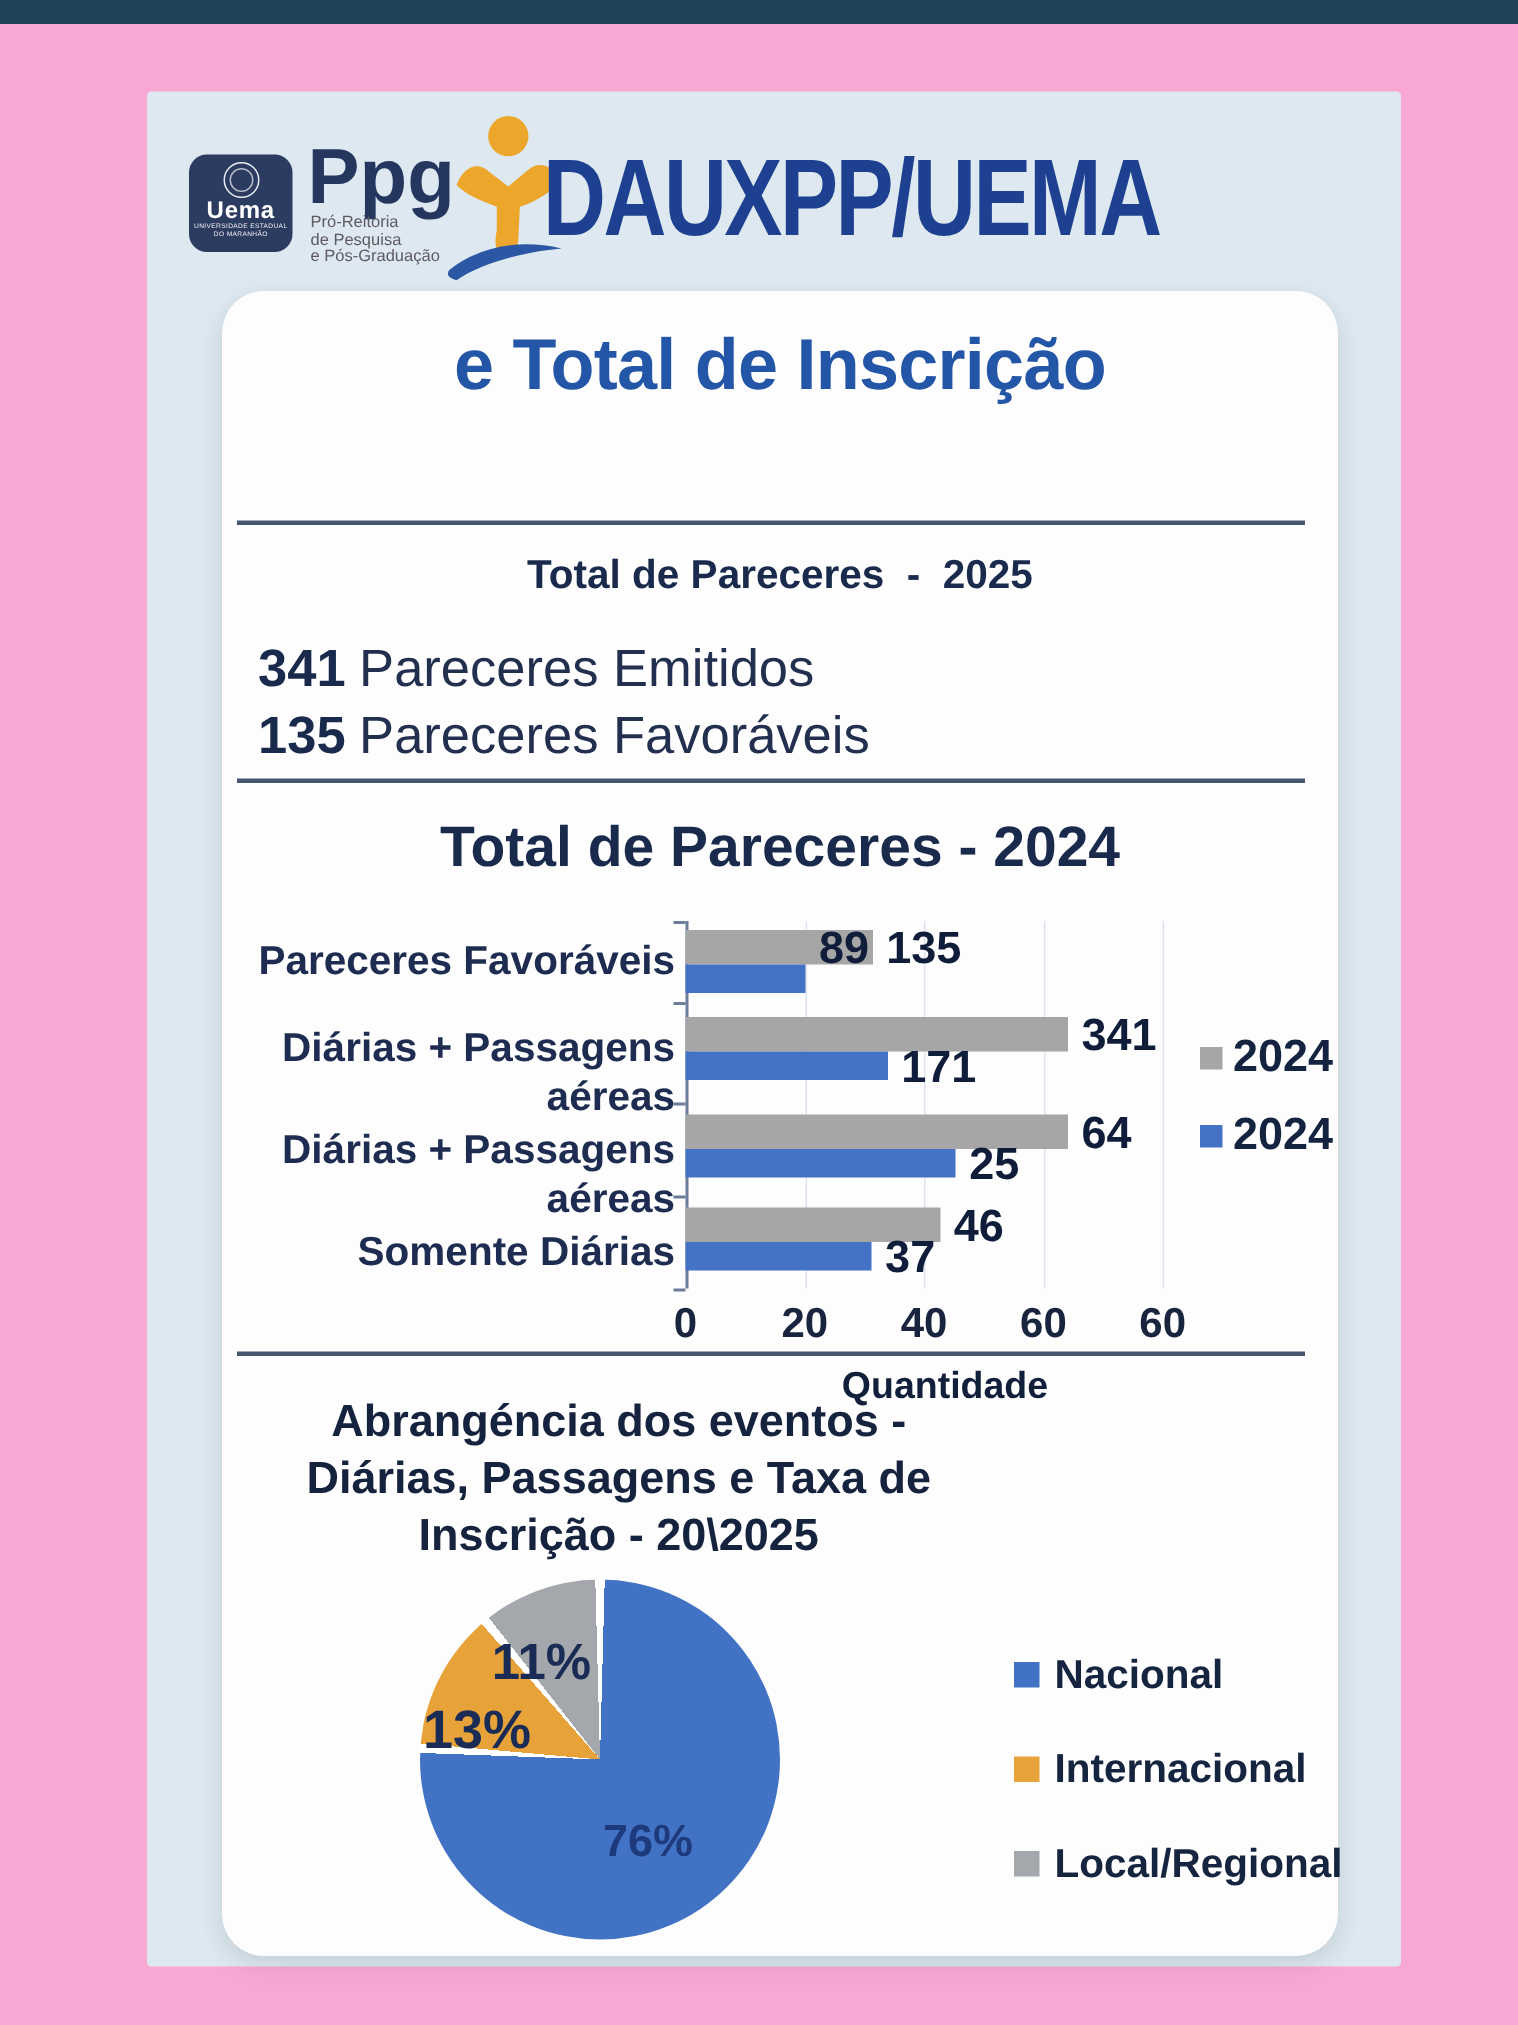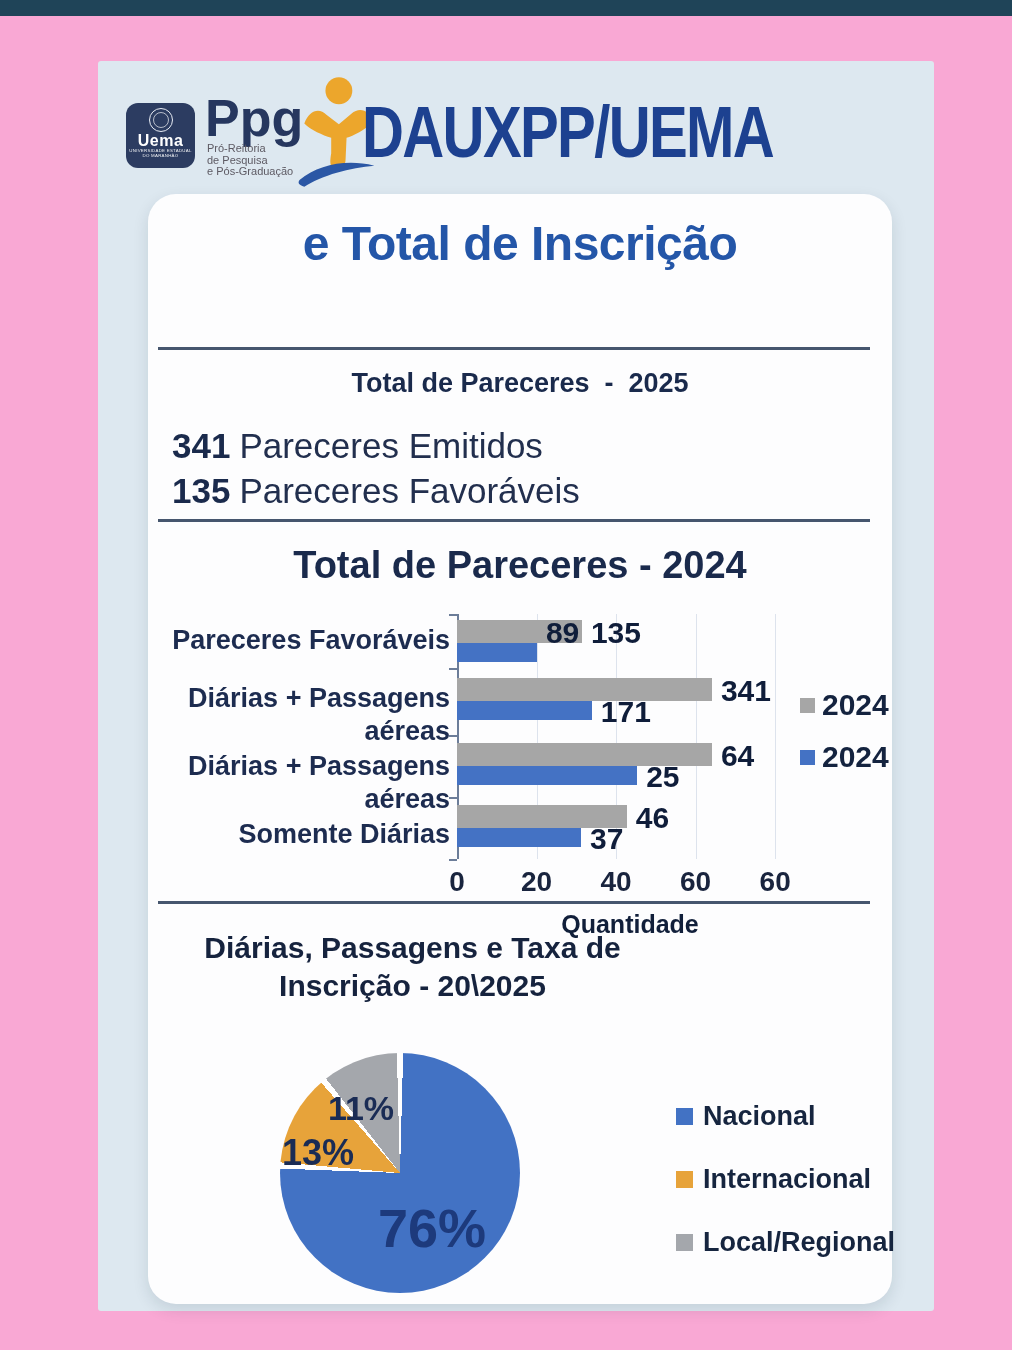--- a/index.html
+++ b/index.html
@@ -96,20 +96,21 @@
     <b>135</b><span>Pareceres Favoráveis</span>
   </div>
   <div class="divider" id="div2"></div>
 
   <div class="h2024">Total de Pareceres - 2024</div>
   <div class="axis-line"></div>
   <div class="divider" id="div3"></div>
   <div class="xlabel">Quantidade</div>
 
   <div class="pie-title">
+    <div>Abrangéncia dos eventos -</div>
     <div>Diárias, Passagens e Taxa de</div>
     <div>Inscrição - 20\2025</div>
   </div>
 <div class="tick-label" style="left: 427px; top: 850px;">0</div>
     <div class="gridline" style="left: 536.543px; top: 598px; height: 245px;"></div>
     <div class="tick-label" style="left: 506.543px; top: 850px;">20</div>
     <div class="gridline" style="left: 616.086px; top: 598px; height: 245px;"></div>
     <div class="tick-label" style="left: 586.086px; top: 850px;">40</div>
     <div class="gridline" style="left: 695.629px; top: 598px; height: 245px;"></div>
     <div class="tick-label" style="left: 665.629px; top: 850px;">60</div>
@@ -152,21 +153,21 @@
     </div>
     <div class="lg-row" style="left: 783px; top: 672px;">
       <span class="lg-swatch" style="background: rgb(166, 166, 166);"></span>
       <span class="lg-text">2024</span>
     </div>
     <div class="lg-row" style="left: 783px; top: 724px;">
       <span class="lg-swatch" style="background: rgb(68, 114, 196);"></span>
       <span class="lg-text">2024</span>
     </div>
     <div class="pie" style="background: conic-gradient(rgb(255, 255, 255) 0deg, rgb(255, 255, 255) 1.5deg, rgb(66, 114, 196) 1.5deg, rgb(66, 114, 196) 272.1deg, rgb(255, 255, 255) 272.1deg, rgb(255, 255, 255) 273.6deg, rgb(255, 255, 255) 273.6deg, rgb(255, 255, 255) 275.1deg, rgb(231, 163, 58) 275.1deg, rgb(231, 163, 58) 318.9deg, rgb(255, 255, 255) 318.9deg, rgb(255, 255, 255) 320.4deg, rgb(255, 255, 255) 320.4deg, rgb(255, 255, 255) 321.9deg, rgb(164, 167, 172) 321.9deg, rgb(164, 167, 172) 358.5deg, rgb(255, 255, 255) 358.5deg, rgb(255, 255, 255) 360deg);"></div>
-    <div class="pie-label" style="left: 432px; top: 1212px; font-size: 54px; color: rgb(29, 58, 124);">76%</div>
+    <div class="pie-label" style="left: 432px; top: 1212px; font-size: 30px; color: rgb(29, 58, 124);">76%</div>
     <div class="pie-label" style="left: 318px; top: 1137px; font-size: 36px; color: rgb(26, 44, 85);">13%</div>
     <div class="pie-label" style="left: 361px; top: 1092px; font-size: 34px; color: rgb(26, 44, 85);">11%</div>
     <div class="pie-lg-row" style="left: 676px; top: 1085px;">
       <span class="pie-lg-swatch" style="background: rgb(66, 114, 196);"></span>
       <span class="pie-lg-text">Nacional</span>
     </div>
     <div class="pie-lg-row" style="left: 676px; top: 1148px;">
       <span class="pie-lg-swatch" style="background: rgb(231, 163, 58);"></span>
       <span class="pie-lg-text">Internacional</span>
     </div>

